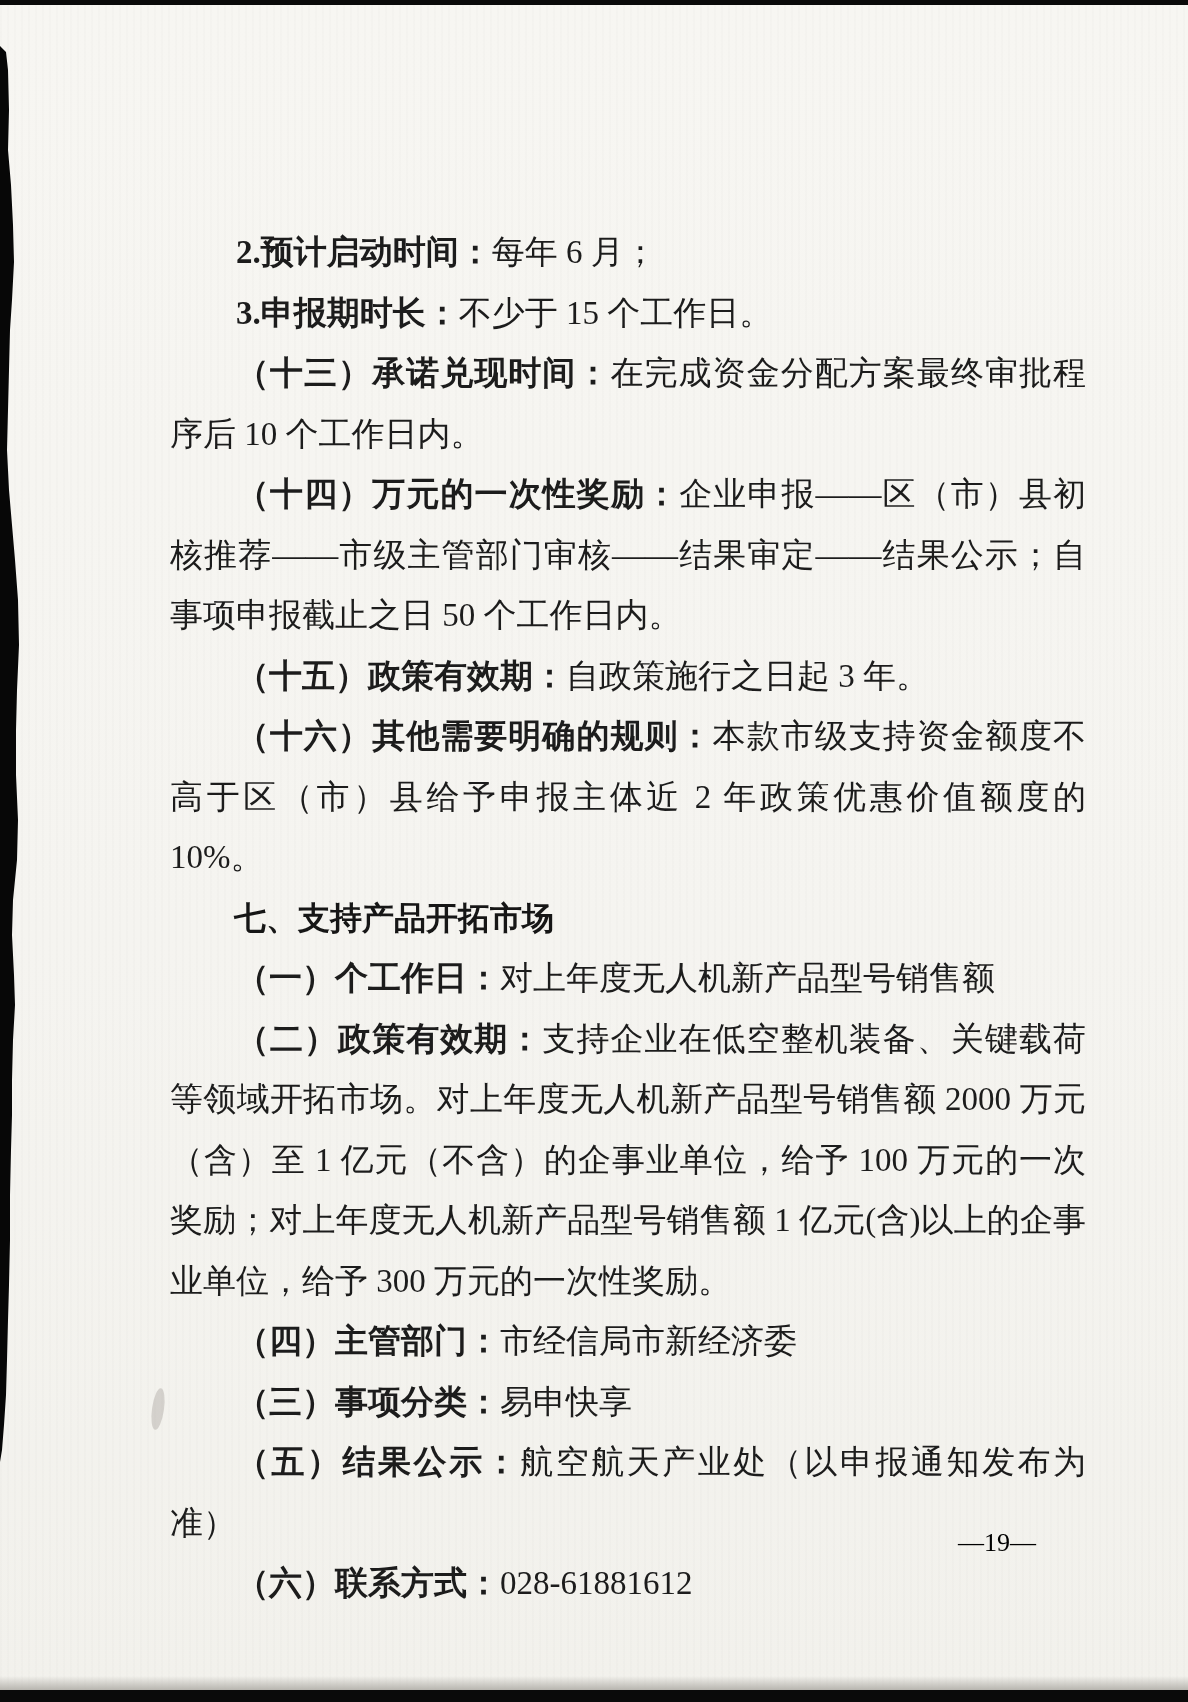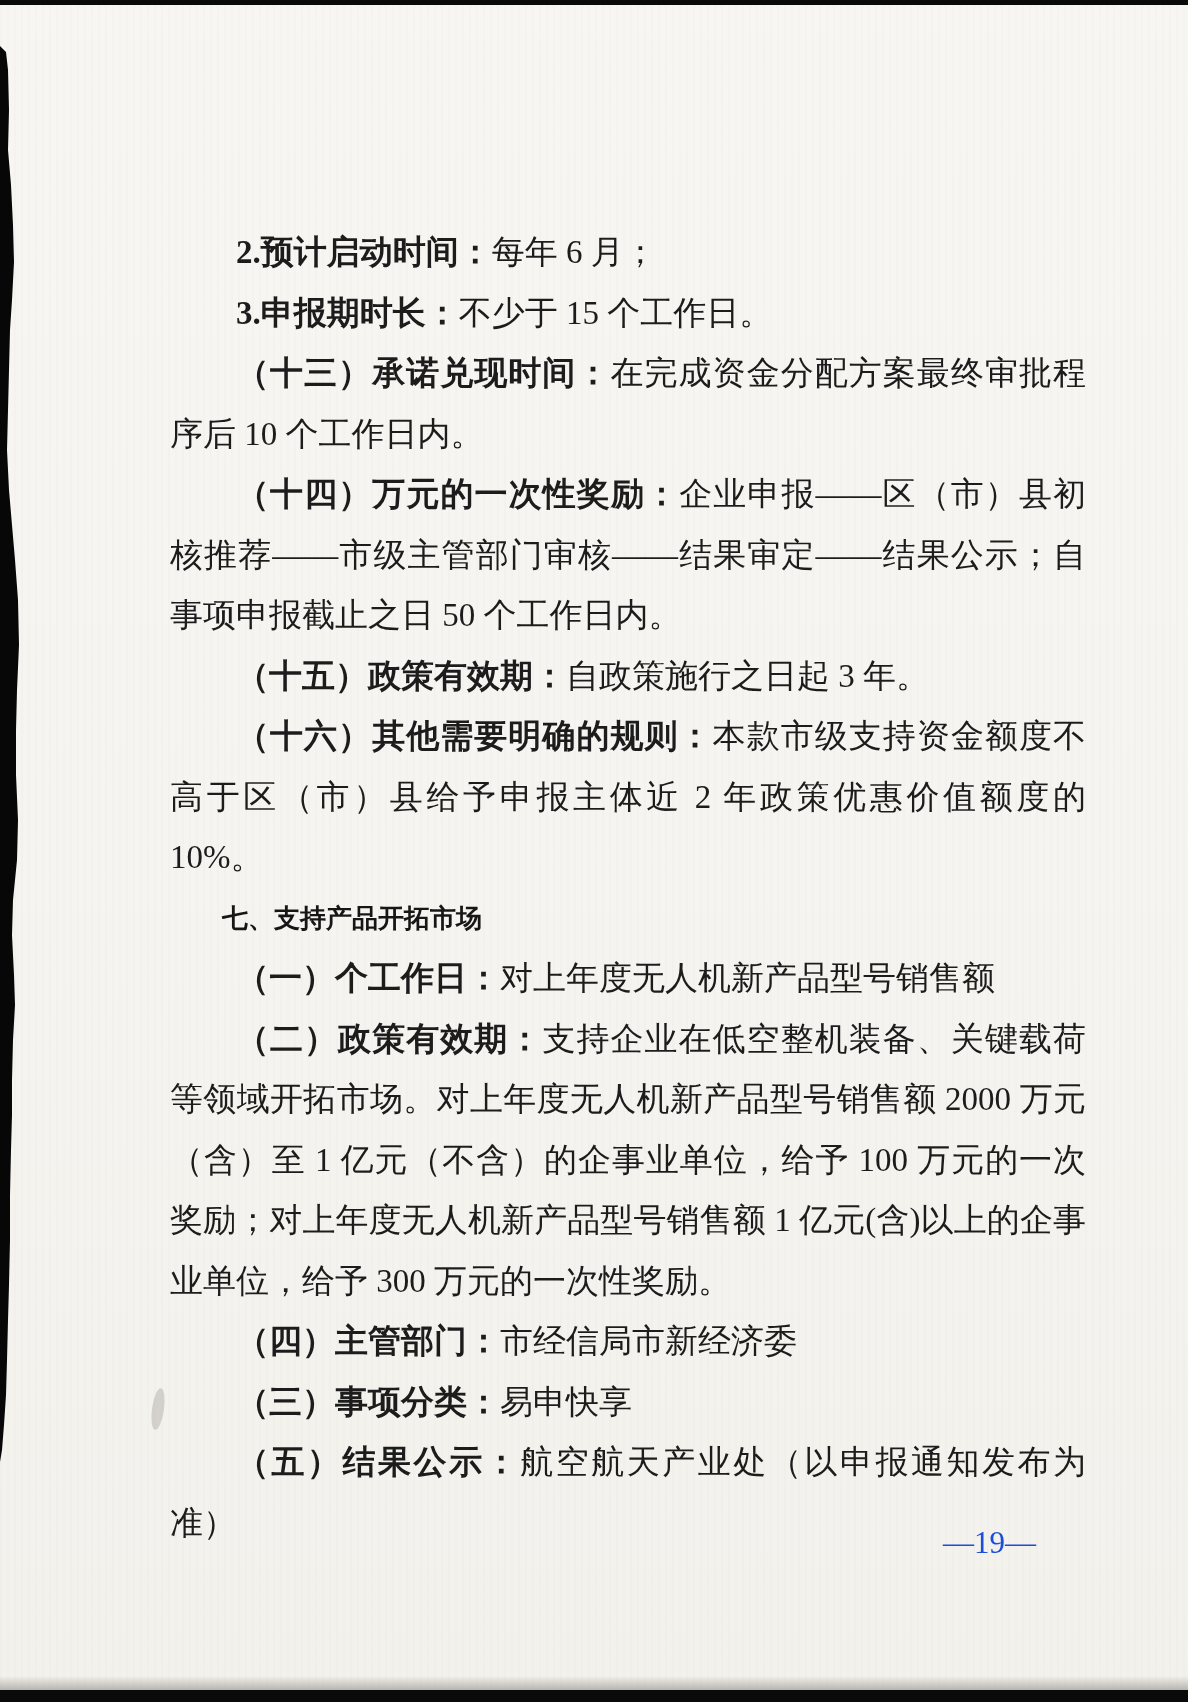--- a/index.html
+++ b/index.html
@@ -74,34 +74,34 @@
   .document-body p {
     margin: 0;
     text-indent: 2em;
   }
   .paragraph-label {
     font-weight: 700;
   }
   .section-heading {
     margin: 0;
     text-indent: 2em;
-    font-size: 26px;
+    font-size: 32px;
     line-height: 60.5px;
     font-weight: 700;
     font-family: "Liberation Sans", "DejaVu Sans", sans-serif;
     color: #161616;
     text-align: left;
   }
   .page-number {
     position: absolute;
     top: 1524px;
     right: 152px;
-    font-size: 31px;
+    font-size: 26px;
     line-height: 38px;
-    color: #1d4ed8;
+    color: #000000;
     font-family: "Liberation Serif", "DejaVu Serif", serif;
   }
 </style>
 </head>
 <body>
 
 <div class="paper-texture"></div>
 
 <div class="top-scan-edge"></div>
 
@@ -123,18 +123,19 @@
   <p><span class="paragraph-label">（十五）政策有效期：</span><span>自政策施行之日起 3 年。</span></p>
   <p><span class="paragraph-label">（十六）其他需要明确的规则：</span><span>本款市级支持资金额度不高于区（市）县给予申报主体近 2 年政策优惠价值额度的 10%。</span></p>
 
   <h2 class="section-heading">七、支持产品开拓市场</h2>
 
   <p><span class="paragraph-label">（一）个工作日：</span><span>对上年度无人机新产品型号销售额</span></p>
   <p><span class="paragraph-label">（二）政策有效期：</span><span>支持企业在低空整机装备、关键载荷等领域开拓市场。对上年度无人机新产品型号销售额 2000 万元（含）至 1 亿元（不含）的企事业单位，给予 100 万元的一次奖励；对上年度无人机新产品型号销售额 1 亿元(含)以上的企事业单位，给予 300 万元的一次性奖励。</span></p>
   <p><span class="paragraph-label">（四）主管部门：</span><span>市经信局市新经济委</span></p>
   <p><span class="paragraph-label">（三）事项分类：</span><span>易申快享</span></p>
   <p><span class="paragraph-label">（五）结果公示：</span><span>航空航天产业处（以申报通知发布为准）</span></p>
+  <p><span class="paragraph-label">（六）联系方式：</span><span>028-61881612</span></p>
 </div>
 
 <div class="page-number">—19—</div>
 
 <div class="bottom-scan-shadow"></div>
 <div class="bottom-scan-edge"></div>
 
 </body></html>

